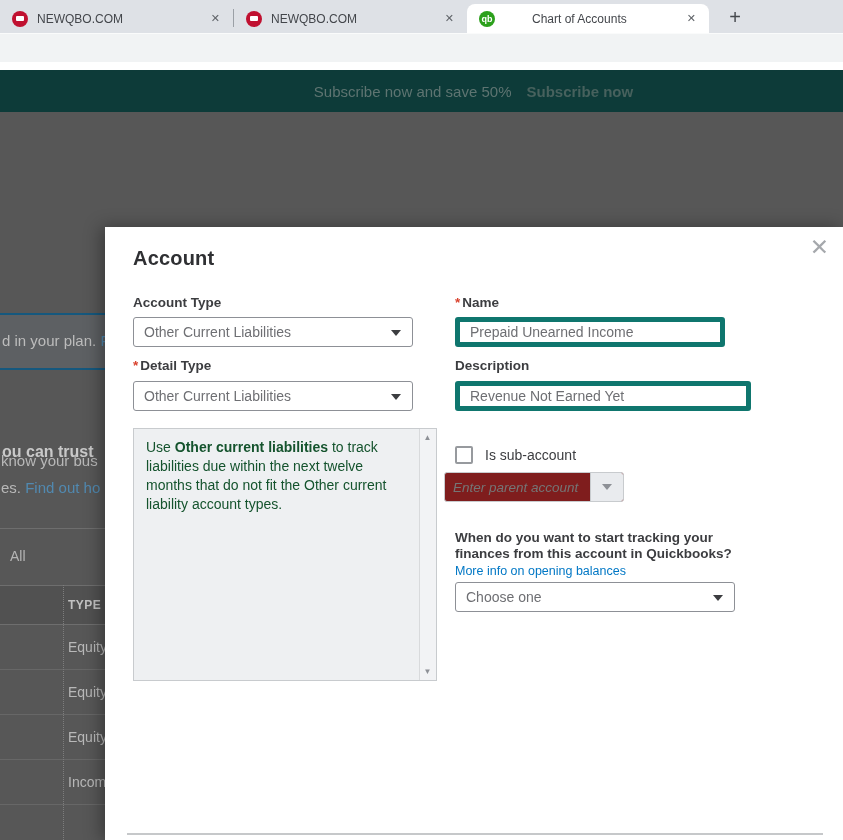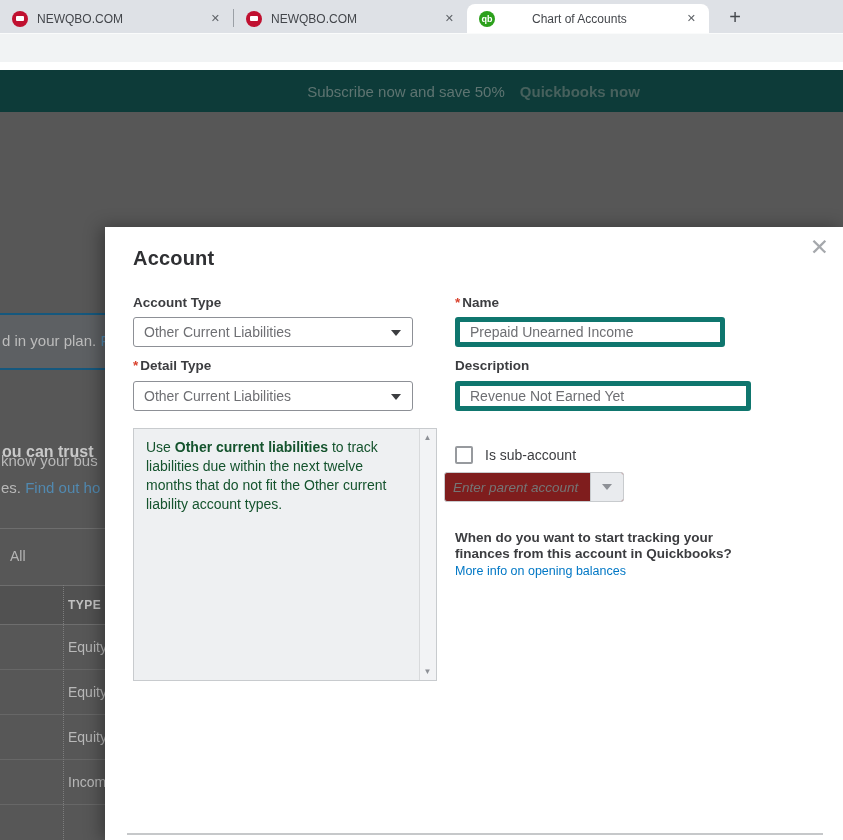--- a/index.html
+++ b/index.html
@@ -112,21 +112,21 @@
       <span class="tab-close">✕</span>
     </div>
     <div class="newtab">+</div>
   </div>
 
   <div class="toolbar"></div>
   <div class="toolbar-gap"></div>
 
   <div class="banner">
     <span class="banner-msg">Subscribe now and save 50%</span>
-    <span class="banner-cta">Quickbooks now</span>
+    <span class="banner-cta">Subscribe now</span>
   </div>
 
   <div class="page-dim">
     <div class="hr-blue" style="top:201px;"></div>
     <div class="plan-band"></div>
     <div class="plan-text"><span>d in your plan. </span><span class="lnk-dim">F</span></div>
     <div class="hr-blue" style="top:256px;"></div>
 
     <div class="trust-heading">ou can trust</div>
     <div class="trust-line">know your bus</div>
@@ -191,16 +191,20 @@
     </div>
 
     <div class="parent-combo">
       <input class="parent-input" disabled="" placeholder="Enter parent account" style="">
       <div class="parent-caret"></div>
     </div>
 
     <div class="question">When do you want to start tracking your finances from this account in Quickbooks?</div>
     <div class="balances-link">More info on opening balances</div>
 
+    <div class="sel" style="left:350px;top:355px;width:280px;">
+      <span>Choose one</span>
+      <span class="caret"></span>
+    </div>
 
     <div class="modal-divider"></div>
   </div>
 </div>
 
 </body></html>

